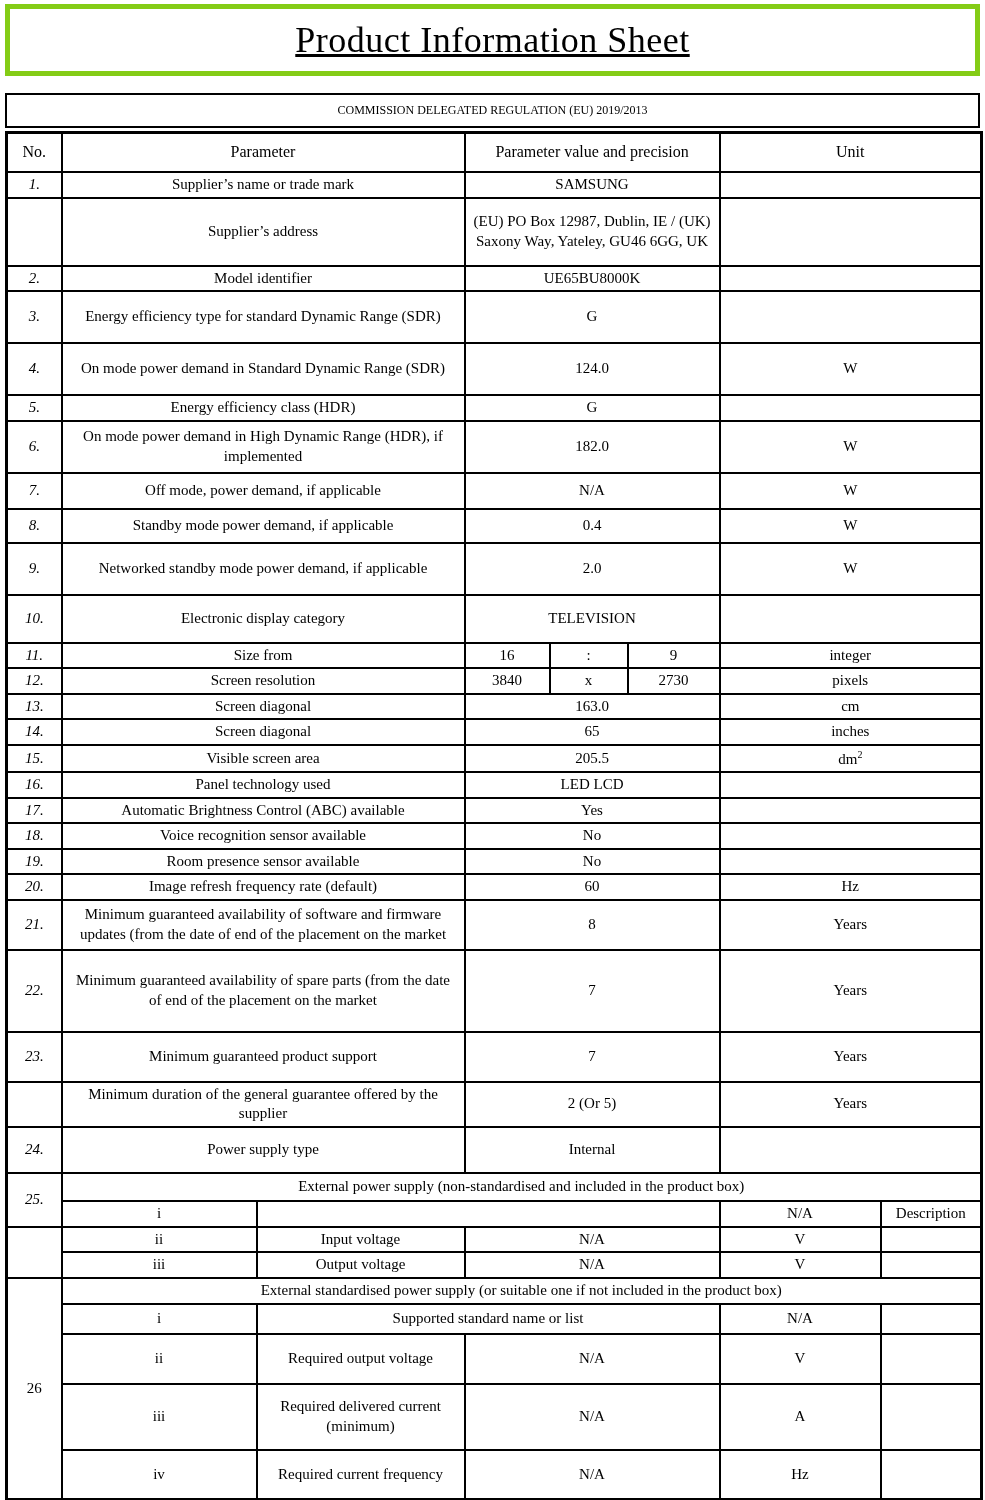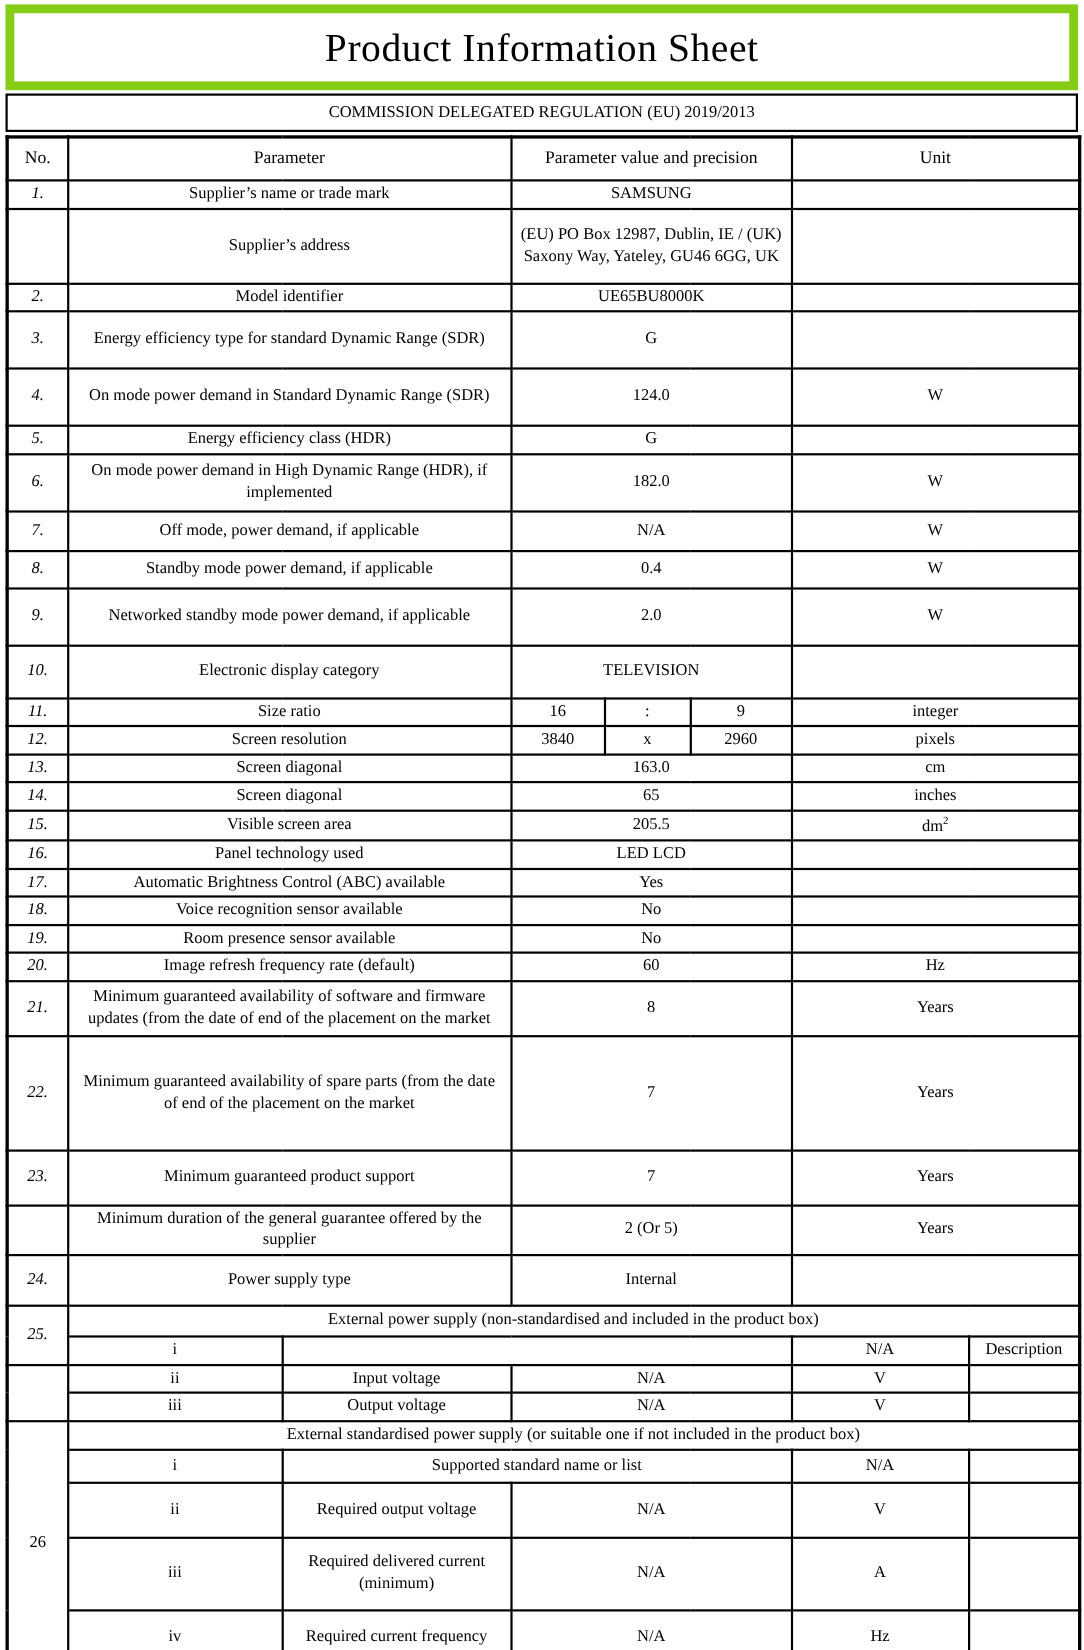--- a/index.html
+++ b/index.html
@@ -10,36 +10,37 @@
     color: #000;
   }
   .sheet {
     width: 985px;
     min-height: 1500px;
     box-sizing: border-box;
     padding: 4px 5px;
     background: #fff;
   }
   .title-box {
-    border: 8px solid #84cc16;
+    border: 5px solid #84cc16;
     height: 62px;
     display: flex;
     align-items: center;
     justify-content: center;
     font-size: 36px;
     letter-spacing: 0.5px;
+    text-decoration: underline;
   }
   .subtitle-box {
     border: 2px solid #000;
-    margin-top: 3px;
+    margin-top: 17px;
     height: 31px;
     display: flex;
     align-items: center;
     justify-content: center;
-    font-size: 15px;
+    font-size: 12px;
   }
   table.info {
     margin-top: 3px;
     border-collapse: collapse;
     table-layout: fixed;
     width: 975px;
     border: 3px solid #000;
   }
   table.info td {
     border: 2px solid #000;
@@ -167,33 +168,33 @@
 
     <tr style="height:48px">
       <td class="no">10.</td>
       <td colspan="2">Electronic display category</td>
       <td colspan="3">TELEVISION</td>
       <td colspan="2"></td>
     </tr>
 
     <tr style="height:22px">
       <td class="no">11.</td>
-      <td colspan="2">Size ratio</td>
+      <td colspan="2">Size from</td>
       <td>16</td>
       <td>:</td>
       <td>9</td>
       <td colspan="2">integer</td>
     </tr>
 
     <tr style="height:22px">
       <td class="no">12.</td>
       <td colspan="2">Screen resolution</td>
       <td>3840</td>
       <td>x</td>
-      <td>2960</td>
+      <td>2730</td>
       <td colspan="2">pixels</td>
     </tr>
 
     <tr style="height:22px">
       <td class="no">13.</td>
       <td colspan="2">Screen diagonal</td>
       <td colspan="3">163.0</td>
       <td colspan="2">cm</td>
     </tr>
 
@@ -246,21 +247,21 @@
       <td colspan="2">Hz</td>
     </tr>
 
     <tr style="height:50px">
       <td class="no">21.</td>
       <td colspan="2">Minimum guaranteed availability of software and firmware updates (from the date of end of the placement on the market</td>
       <td colspan="3">8</td>
       <td colspan="2">Years</td>
     </tr>
 
-    <tr style="height:104px">
+    <tr style="height:82px">
       <td class="no">22.</td>
       <td colspan="2">Minimum guaranteed availability of spare parts (from the date of end of the placement on the market</td>
       <td colspan="3">7</td>
       <td colspan="2">Years</td>
     </tr>
 
     <tr style="height:50px">
       <td class="no">23.</td>
       <td colspan="2">Minimum guaranteed product support</td>
       <td colspan="3">7</td>

